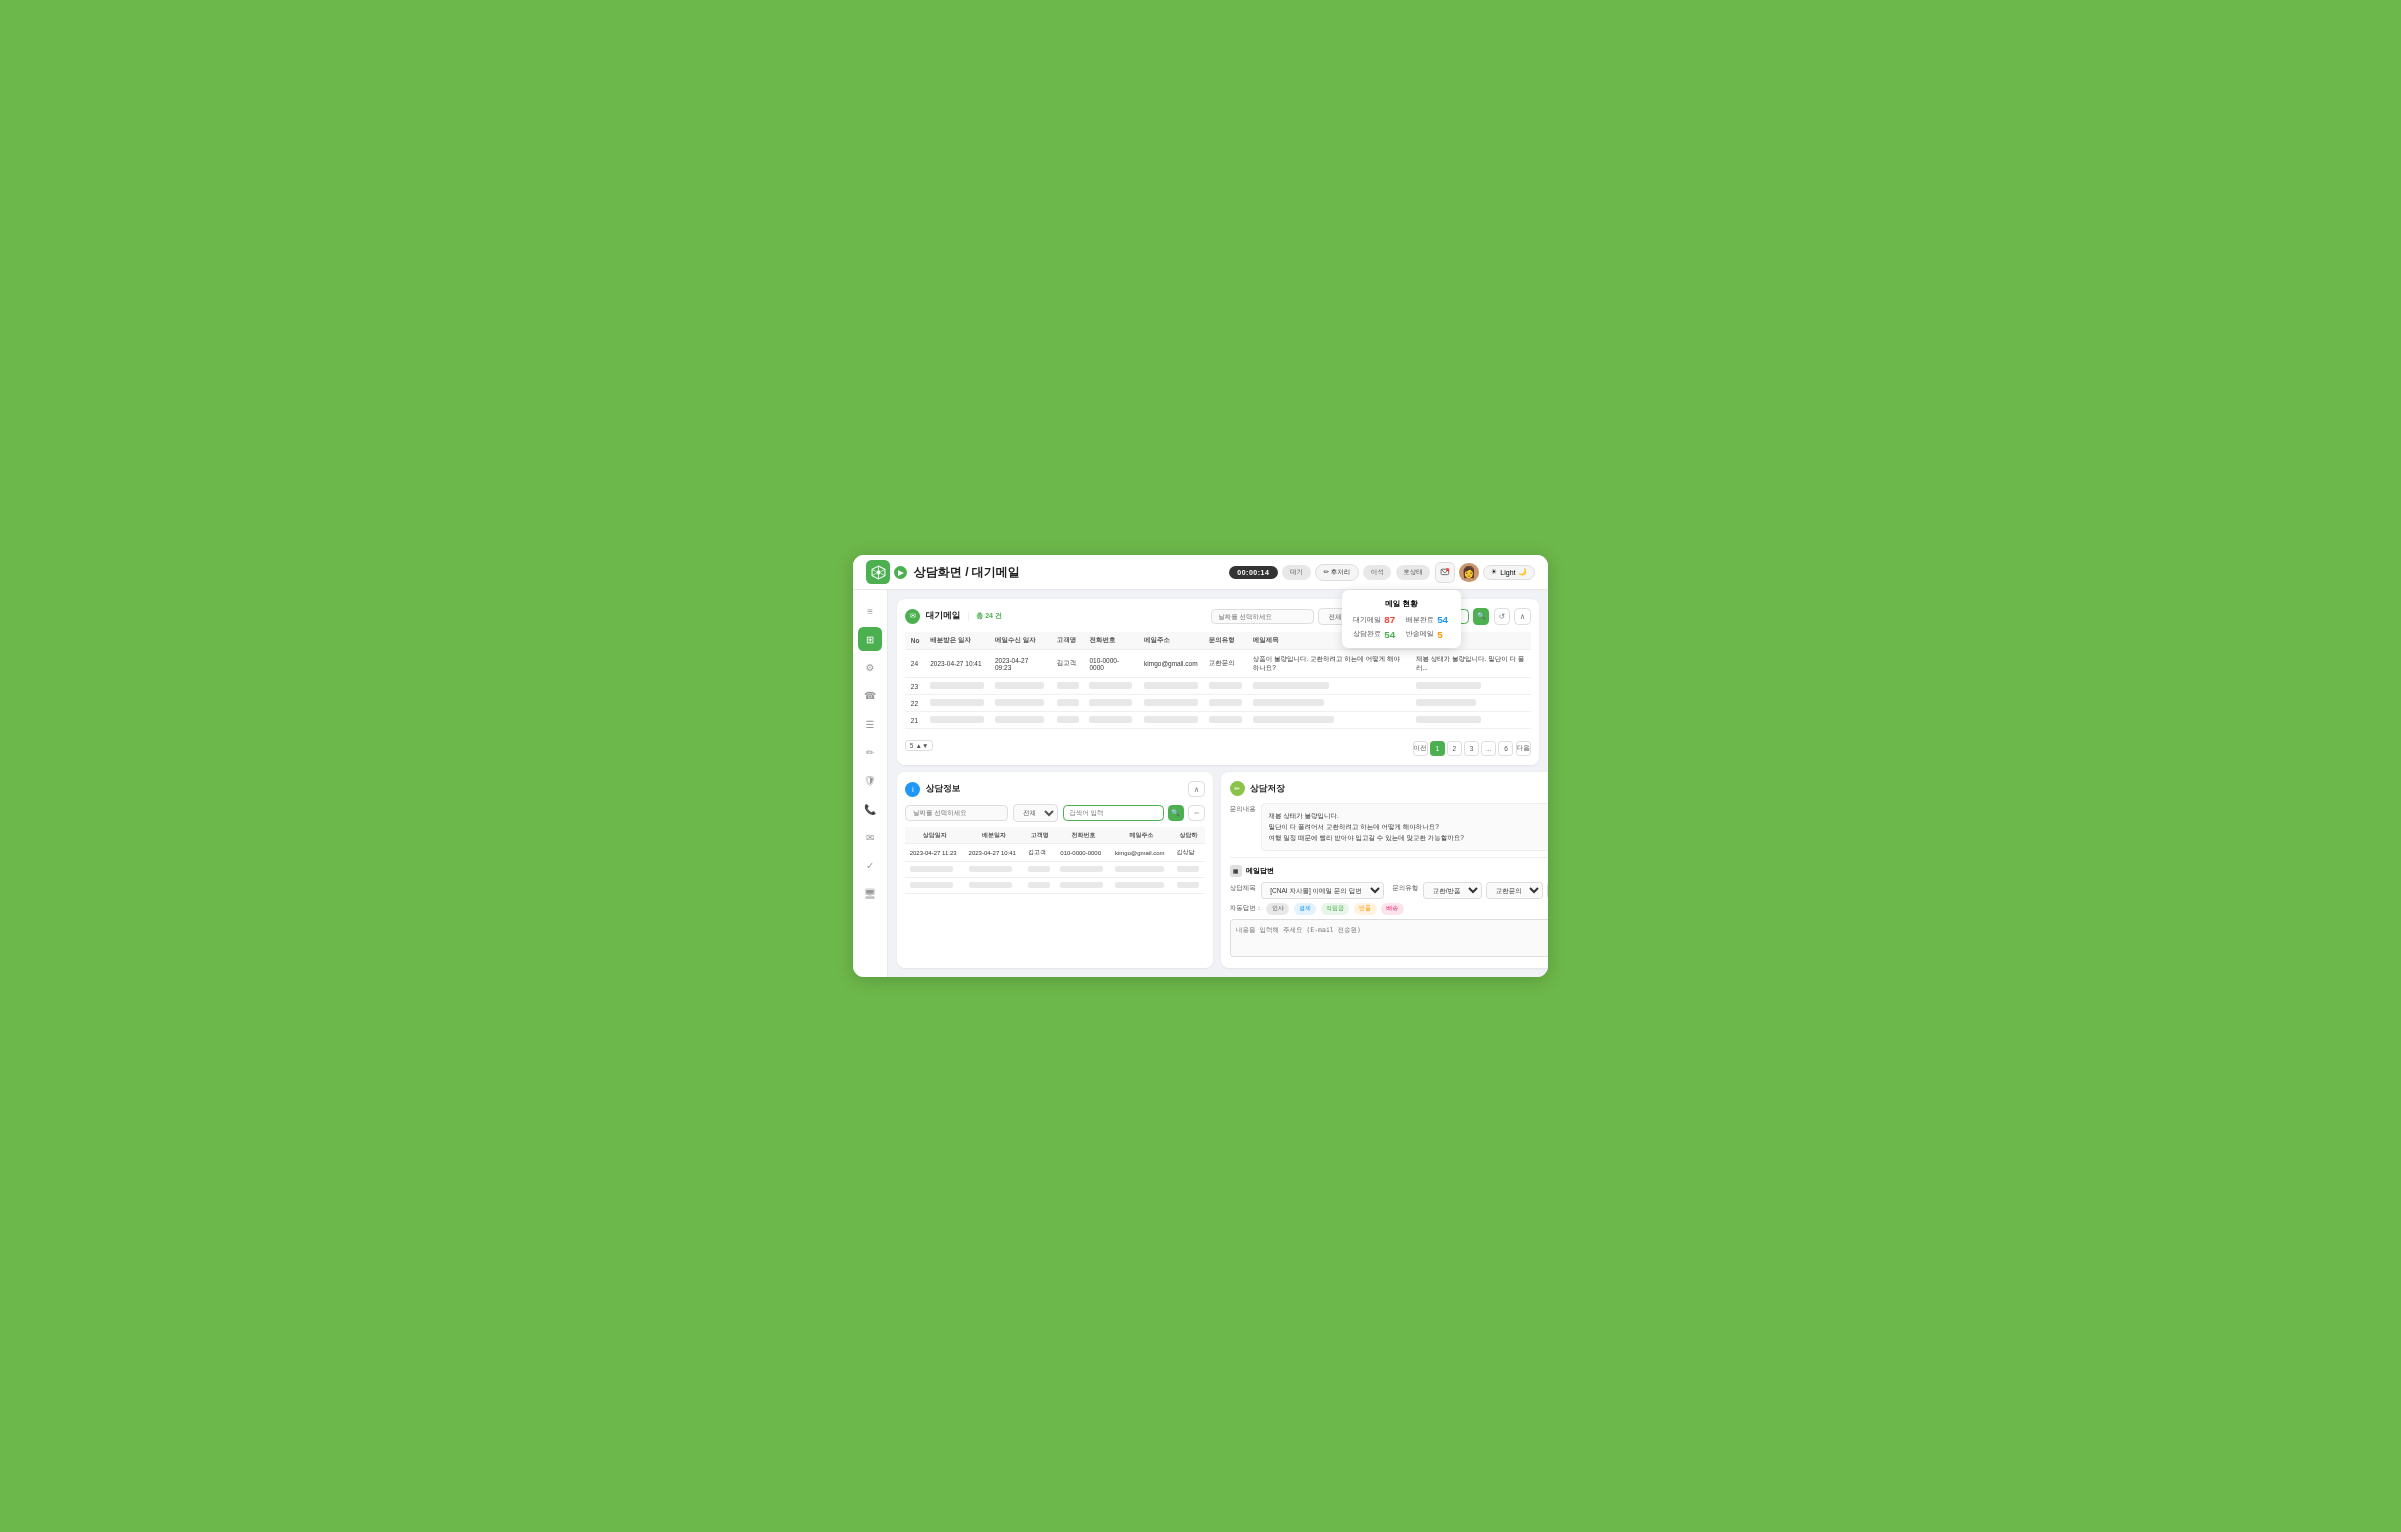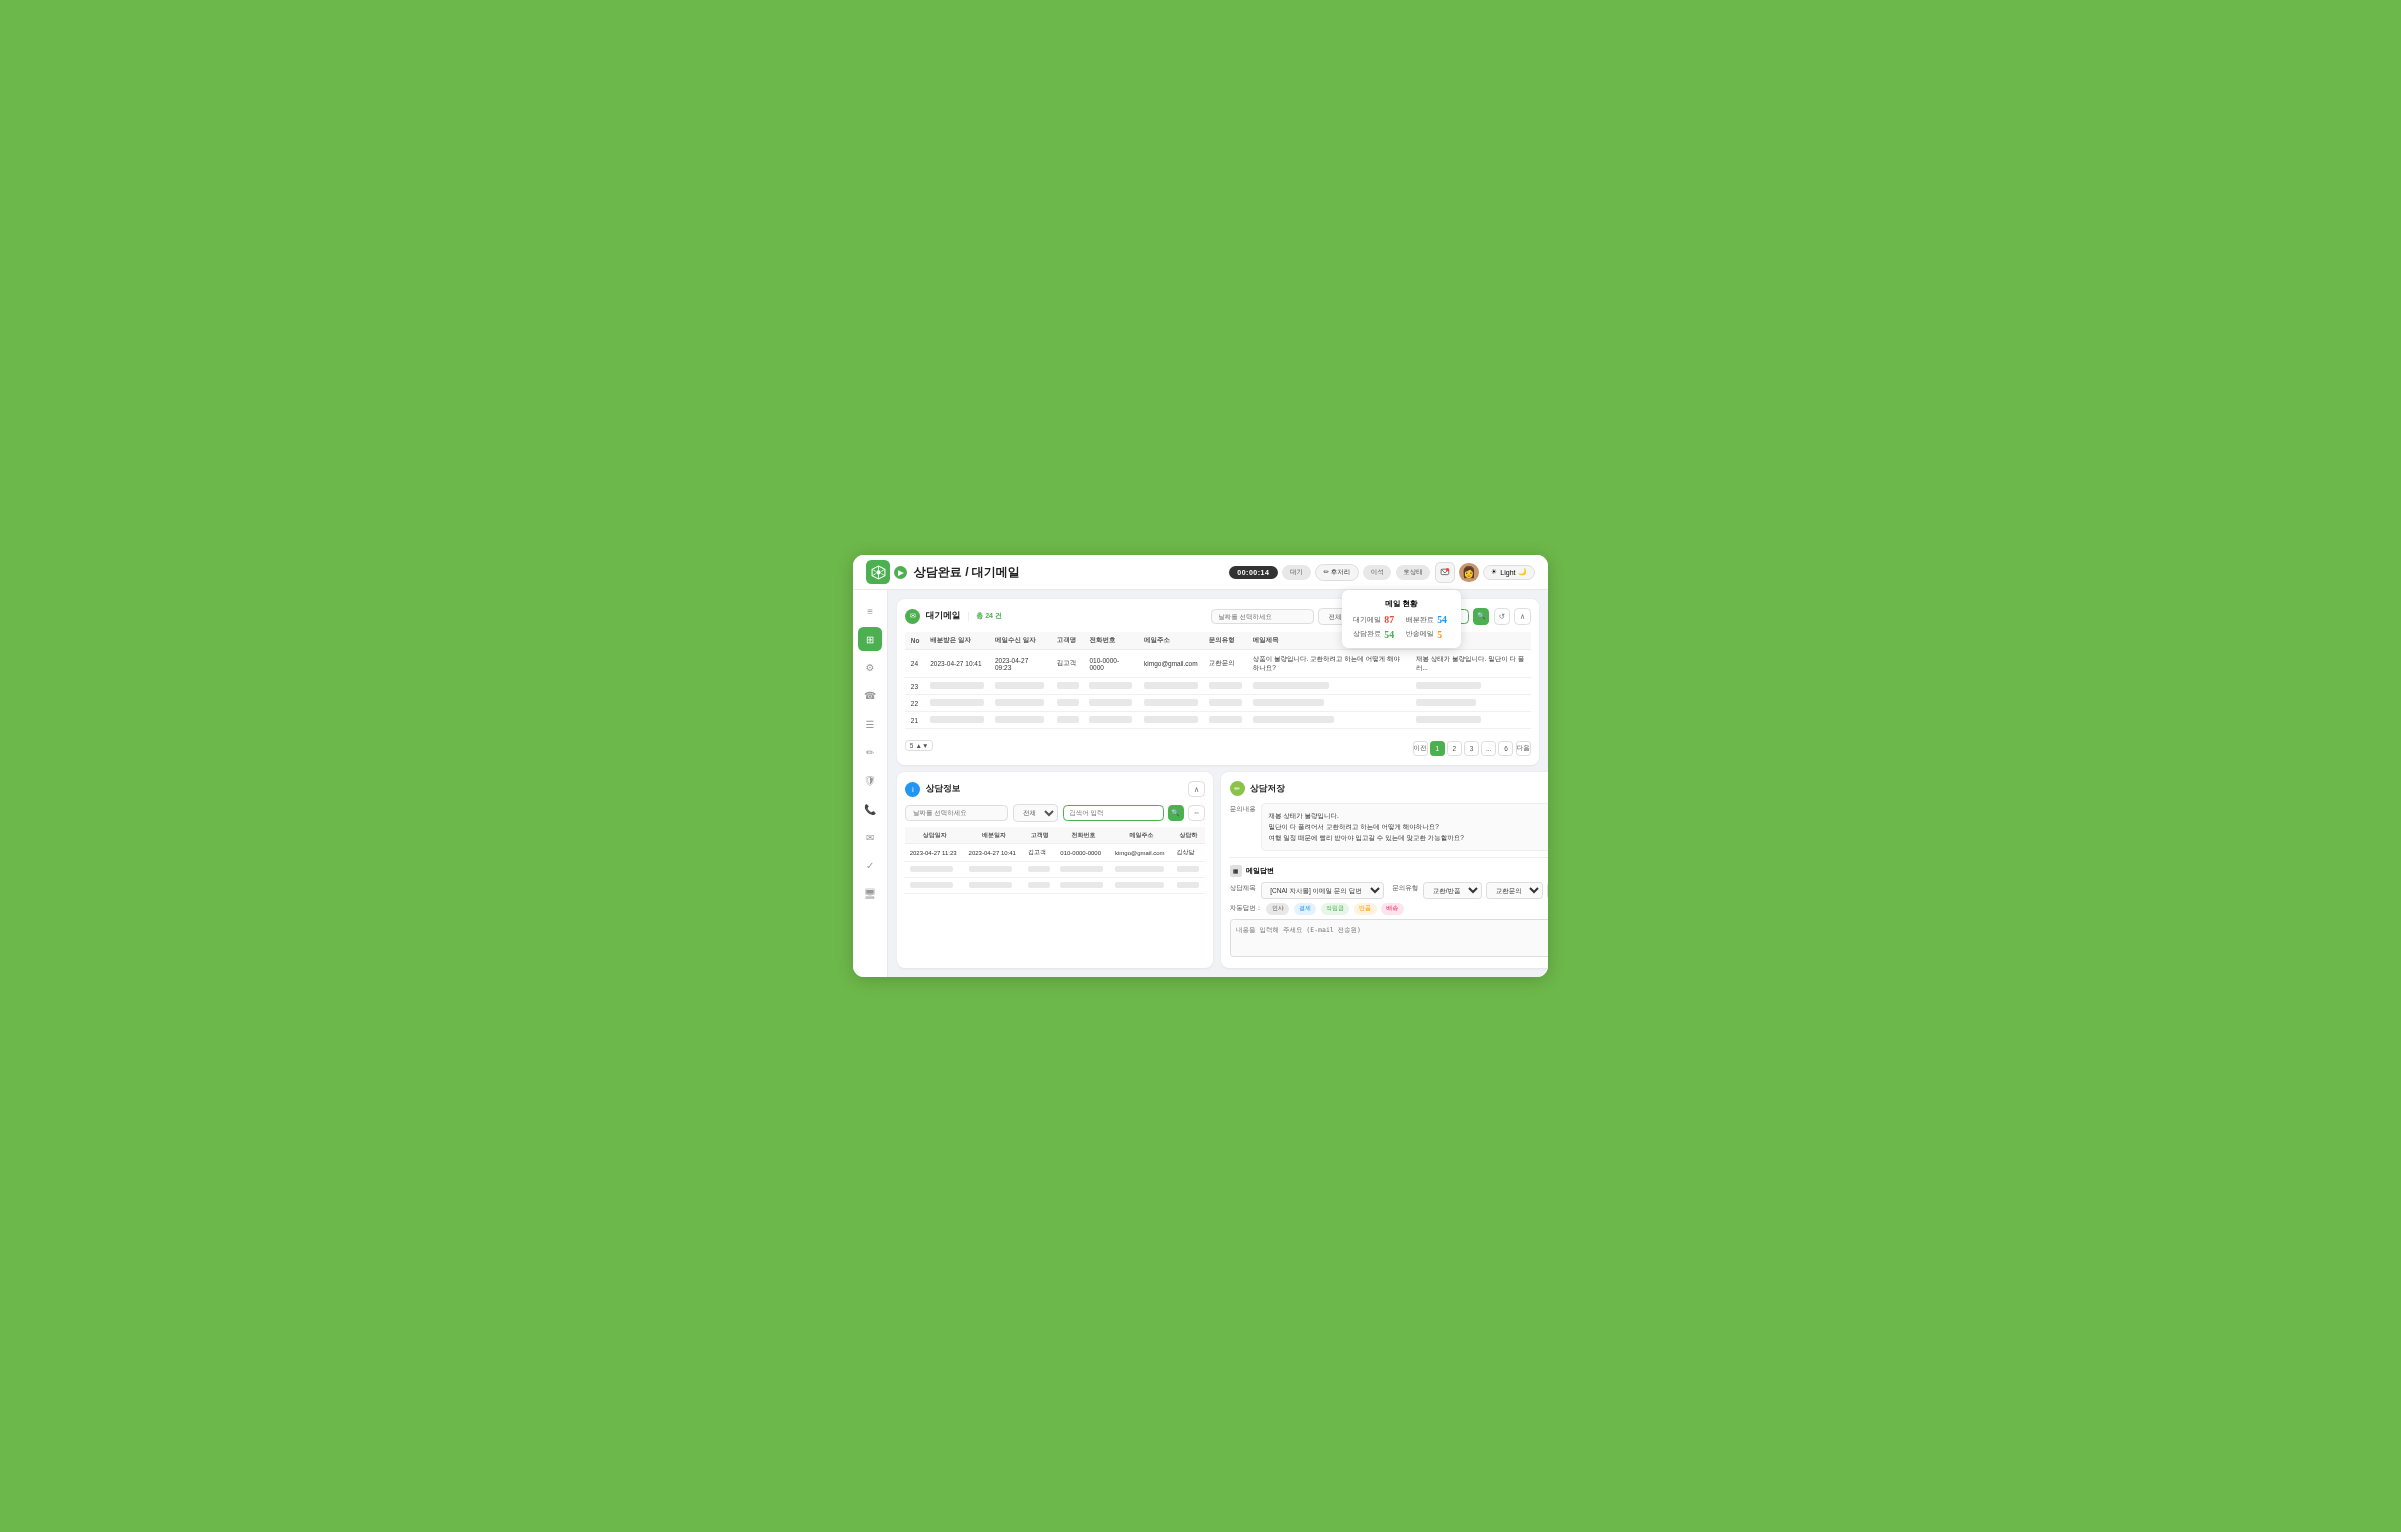--- a/index.html
+++ b/index.html
@@ -142,21 +142,20 @@
     .mail-popup {
       position: absolute;
       top: 35px;
       right: 87px;
       background: #fff;
       border-radius: 6.5px;
       box-shadow: 0 2.2px 11px rgba(0,0,0,0.15);
       padding: 8.7px 11px;
       z-index: 100;
       min-width: 119px;
-      font-family: Liberation Serif, serif;
     }
     .mail-popup-title {
       font-size: 7.6px;
       font-weight: 700;
       margin-bottom: 5.4px;
       text-align: center;
     }
     .mail-popup-grid {
       display: grid;
       grid-template-columns: 1fr 1fr;
@@ -514,21 +513,21 @@
           <line x1="14" y1="2" x2="14" y2="10" stroke="#fff" stroke-width="1.5"></line>
           <line x1="14" y1="18" x2="14" y2="26" stroke="#fff" stroke-width="1.5"></line>
           <line x1="2" y1="8" x2="9" y2="12" stroke="#fff" stroke-width="1.5"></line>
           <line x1="19" y1="16" x2="26" y2="20" stroke="#fff" stroke-width="1.5"></line>
           <line x1="26" y1="8" x2="19" y2="12" stroke="#fff" stroke-width="1.5"></line>
           <line x1="9" y1="16" x2="2" y2="20" stroke="#fff" stroke-width="1.5"></line>
         </svg>
       </div>
       <div class="header-nav-arrow">▶</div>
       <div class="header-title">
-        <span>상담완료 / </span><span>대기메일</span>
+        <span>상담화면 / </span><span>대기메일</span>
       </div>
       <div class="header-right">
         <div class="timer-badge">00:00:14</div>
 
         <button class="status-btn">대기</button>
         <button class="status-btn post">✏ 후처리</button>
         <button class="status-btn">이석</button>
         <button class="status-btn">호상태</button>
         <div class="icon-btn">
           <svg width="9.8" height="9.8" viewBox="0 0 18 18">

